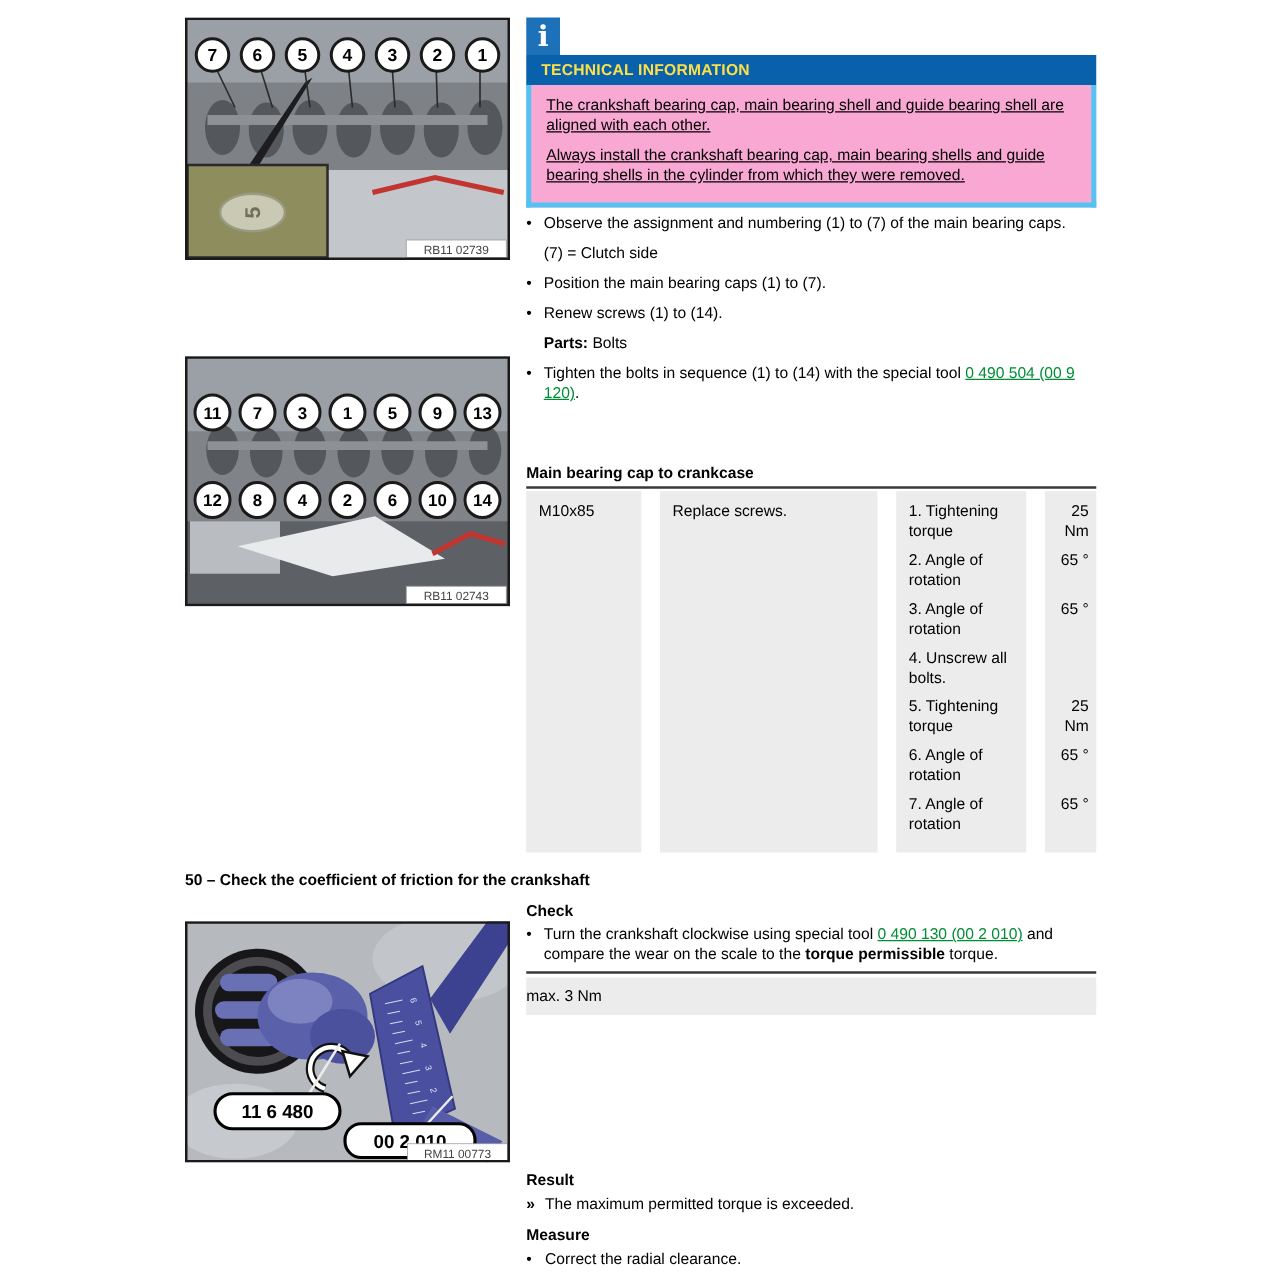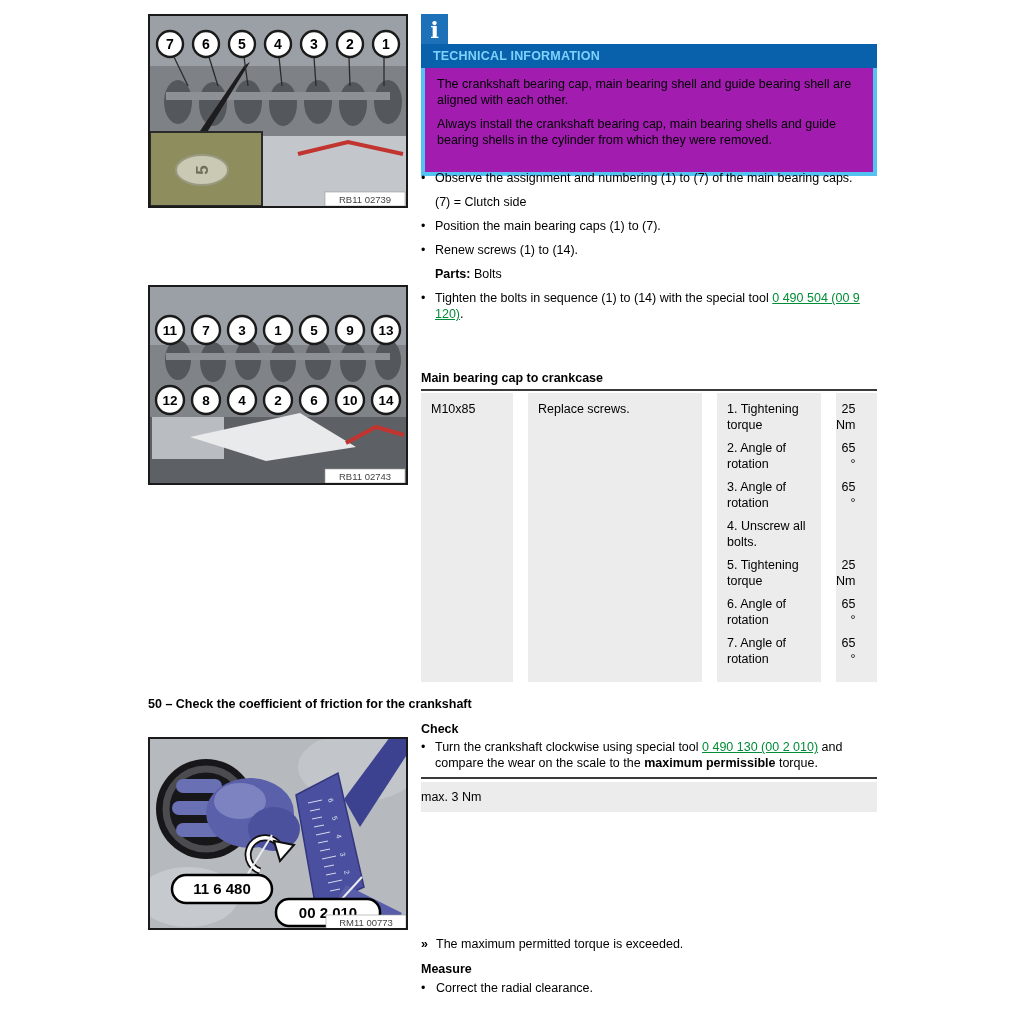--- a/index.html
+++ b/index.html
@@ -6,40 +6,40 @@
   .canvas{position:relative;width:1024px;height:1024px;background:#fff;overflow:hidden;
           font-family:"Liberation Sans",sans-serif;font-size:12.5px;color:#000;}
   .photo{position:absolute;}
   .photo svg{display:block;}
 
   
   .icon-i{position:absolute;left:421px;top:14px;width:27px;height:30px;background:#1d71b8;
           color:#fff;font-family:"DejaVu Serif",serif;font-weight:bold;font-size:23px;
           display:flex;align-items:center;justify-content:center;}
   .ti-header{position:absolute;left:421px;top:44px;width:456px;height:24px;background:#0a61ab;
-          color:#7dd3fc;font-weight:bold;line-height:24px;padding-left:12px;box-sizing:border-box;
+          color:#fde047;font-weight:bold;line-height:24px;padding-left:12px;box-sizing:border-box;
           letter-spacing:.2px;}
   .ti-box{position:absolute;left:421px;top:68px;width:456px;box-sizing:border-box;
-          border:4px solid #54c3f1;border-top:none;background:#a21caf;padding:8px 12px 16px;}
+          border:4px solid #54c3f1;border-top:none;background:#f9a8d4;padding:8px 12px 6px;text-decoration:underline;}
   .ti-box p{margin:0 0 8px;line-height:16px;}
 
   
   .bullets{position:absolute;left:421px;top:170px;width:458px;}
   .bi{display:flex;margin-bottom:8px;line-height:16px;}
   .bi .m{width:14px;flex:none;}
   .sub{margin-left:14px;margin-bottom:8px;line-height:16px;}
   .bold{font-weight:bold;}
   a.toollink{color:#008d36;text-decoration:underline;cursor:pointer;}
 
   
   .spec{position:absolute;left:421px;top:371px;width:456px;}
   .spec-title{font-weight:bold;border-bottom:2px solid #3a3a3a;padding-bottom:4px;}
   .spec-body{margin-top:2px;display:grid;grid-template-columns:92px 174px 104px 1fr;column-gap:15px;}
   .cell{background:#ececec;padding:8px 0 8px 10px;line-height:16px;}
-  .cell.vals{padding-left:0;padding-right:22px;text-align:right;}
+  .cell.vals{padding-left:0;padding-right:6px;text-align:right;}
   .step,.val{min-height:39px;}
   .step{padding-right:6px;}
 
   
   .s50-title{position:absolute;left:148px;top:697px;width:740px;font-weight:bold;}
   .check{position:absolute;left:421px;top:721px;width:460px;}
   .check-h{font-weight:bold;margin-bottom:2px;line-height:16px;}
   .torque{position:absolute;left:421px;top:777px;width:456px;}
   .torque-h{font-weight:bold;line-height:16px;margin-bottom:5px;}
   .torque-table{border-top:2px solid #3a3a3a;padding-top:3px;}
@@ -282,31 +282,32 @@
       </div>
     </div>
   </div>
 
   <div class="s50-title">50 – Check the coefficient of friction for the crankshaft</div>
 
   <div class="check">
     <div class="check-h">Check</div>
     <div class="bi">
       <span class="m">•</span>
-      <div><span>Turn the crankshaft clockwise using special tool </span><a class="toollink">0 490 130 (00 2 010)</a><span> and compare the wear on the scale to the </span><span class="bold">maximum permissible</span><span> torque.</span></div>
+      <div><span>Turn the crankshaft clockwise using special tool </span><a class="toollink">0 490 130 (00 2 010)</a><span> and compare the wear on the scale to the </span><span class="bold">torque permissible</span><span> torque.</span></div>
     </div>
   </div>
 
   <div class="torque">
     <div class="torque-table">
       <div class="torque-row">max. 3 Nm</div>
     </div>
   </div>
 
   <div class="result">
+    <div class="rb-h">Result</div>
     <div class="rb-row">
       <span class="m">»</span>
       <div>The maximum permitted torque is exceeded.</div>
     </div>
     <div class="rb-h">Measure</div>
     <div class="rb-row">
       <span class="m dot">•</span>
       <div>Correct the radial clearance.</div>
     </div>
   </div>

